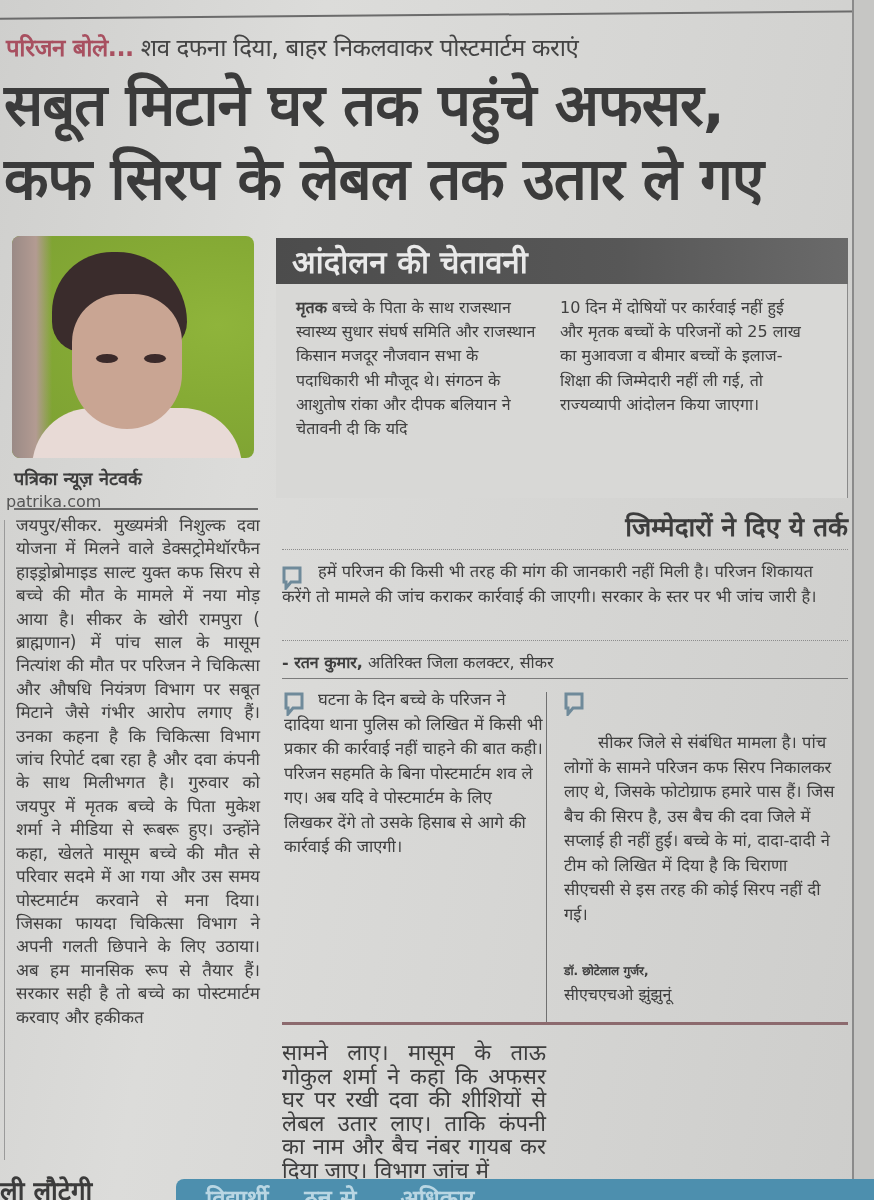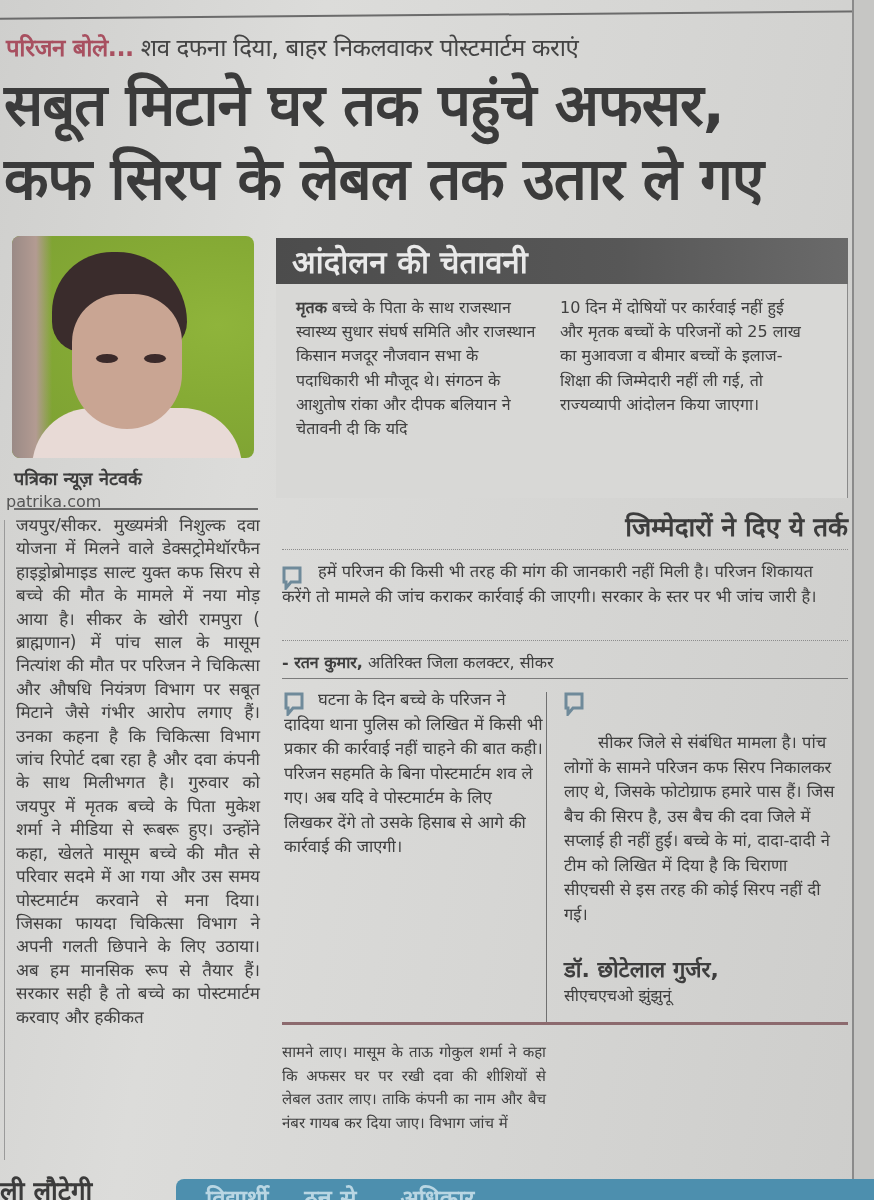--- a/index.html
+++ b/index.html
@@ -54,21 +54,21 @@
   .q1 { left: 282px; top: 560px; width: 560px; text-indent: 36px; }
   .sig { position: absolute; font-size: 16px; color: #3e3e3e; }
   .sig b { font-weight: bold; }
   .rule-thin { position: absolute; height: 1px; background: #7a7a7a; }
   .rule-thick { position: absolute; height: 3px; background: #8c6a6e; }
   .vdiv { position: absolute; width: 1px; background: #707070; }
 
   .q2 { left: 284px; top: 688px; width: 260px; text-indent: 34px; }
   .q3 { left: 564px; top: 688px; width: 278px; text-indent: 34px; margin-top: 43px; }
 
-  .bottom-cols { position: absolute; top: 1041px; font-size: 15px; line-height: 23.6px; color: #3e3e3e; text-align: justify; }
+  .bottom-cols { position: absolute; top: 1041px; font-size: 22px; line-height: 23.6px; color: #3e3e3e; text-align: justify; }
   .b1 { left: 282px; width: 264px; }
   .b2 { left: 556px; width: 282px; }
 
   .next-head { position: absolute; left: 0; top: 1172px; font-size: 26px; font-weight: bold; color: #3b3b3b; white-space: nowrap; }
   .next-banner { position: absolute; left: 176px; top: 1179px; width: 700px; height: 40px; border-radius: 8px 0 0 0; background: #4d8fae; overflow: hidden; }
   .next-banner span { position: absolute; left: 30px; top: 2px; color: #b9d6e3; font-size: 24px; font-weight: bold; white-space: nowrap; }
 </style>
 </head>
 <body>
 
@@ -130,21 +130,21 @@
   </svg>
   <div class="quote-text q2">घटना के दिन बच्चे के परिजन ने दादिया थाना पुलिस को लिखित में किसी भी प्रकार की कार्रवाई नहीं चाहने की बात कही। परिजन सहमति के बिना पोस्टमार्टम शव ले गए। अब यदि वे पोस्टमार्टम के लिए लिखकर देंगे तो उसके हिसाब से आगे की कार्रवाई की जाएगी।</div>
 
   <div class="vdiv" style="left:546px;top:692px;height:330px"></div>
 
   <svg class="quote-icon" style="left:564px;top:692px" viewBox="0 0 20 24">
     <path d="M2 2 H18 V16 H9 L4 22 V16 H2 Z" fill="none" stroke="#6f8a9a" stroke-width="3"></path>
   </svg>
   <div class="quote-text q3">सीकर जिले से संबंधित मामला है। पांच लोगों के सामने परिजन कफ सिरप निकालकर लाए थे, जिसके फोटोग्राफ हमारे पास हैं। जिस बैच की सिरप है, उस बैच की दवा जिले में सप्लाई ही नहीं हुई। बच्चे के मां, दादा-दादी ने टीम को लिखित में दिया है कि चिराणा सीएचसी से इस तरह की कोई सिरप नहीं दी गई।</div>
   <div class="sig" style="left:564px;top:958px;width:278px;line-height:24px">
-    <b style="font-size:22px">डॉ. छोटेलाल गुर्जर,</b><br><span>सीएचएचओ झुंझुनूं</span>
+    <b style="font-size:12px">डॉ. छोटेलाल गुर्जर,</b><br><span>सीएचएचओ झुंझुनूं</span>
   </div>
 
   <div class="rule-thick" style="left:282px;top:1022px;width:566px"></div>
 
   <div class="bottom-cols b1">सामने लाए। मासूम के ताऊ गोकुल शर्मा ने कहा कि अफसर घर पर रखी दवा की शीशियों से लेबल उतार लाए। ताकि कंपनी का नाम और बैच नंबर गायब कर दिया जाए। विभाग जांच में</div>
 
   <div class="next-head">ली लौटेगी</div>
   <div class="next-banner">
     <span>विद्यार्थी ...ठन्न से ... अधिकार ... ...</span>
   </div>

